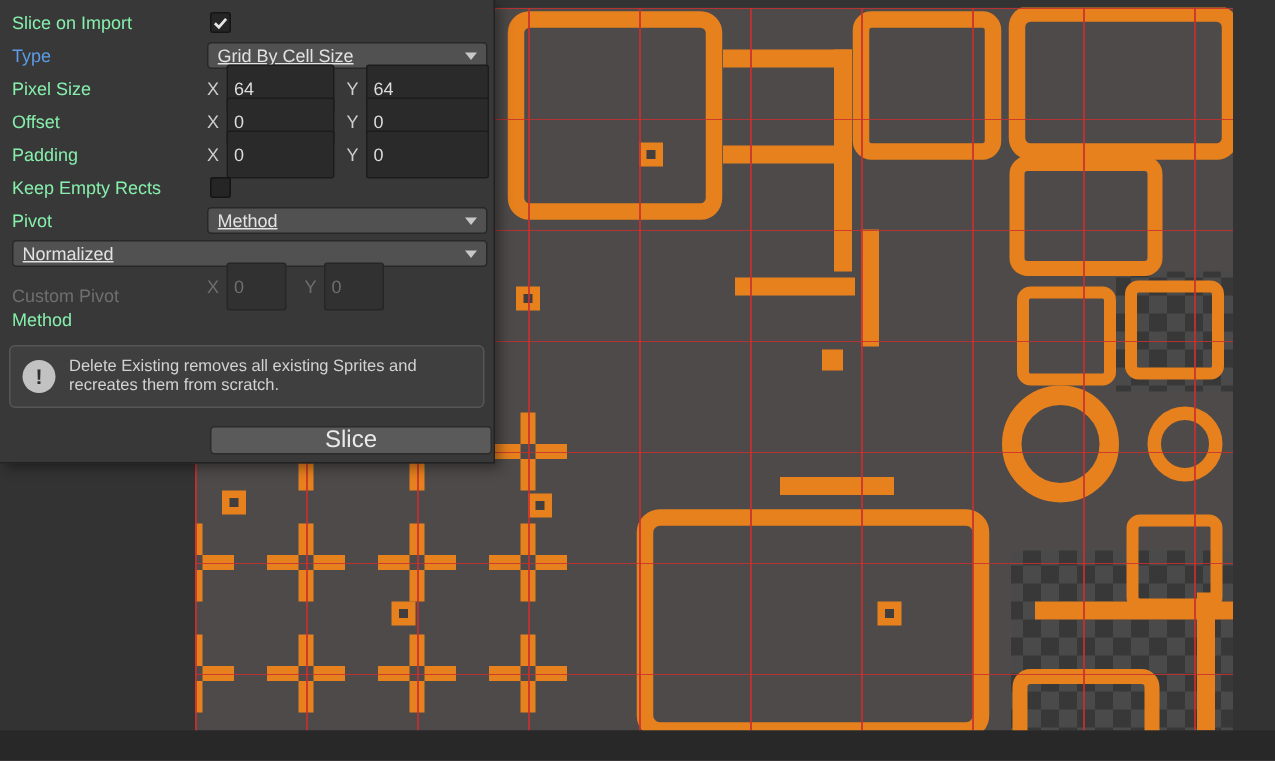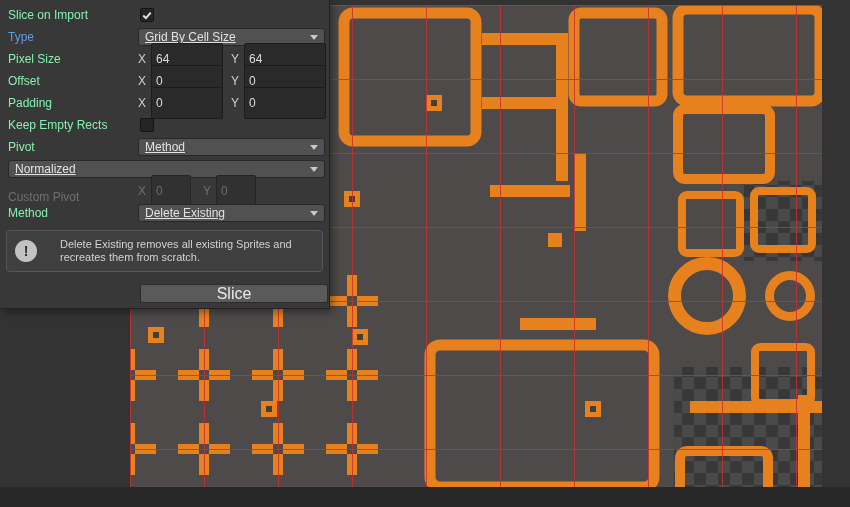--- a/index.html
+++ b/index.html
@@ -38,21 +38,21 @@
     color:#dcdcdc; font-size:12px; font-family:inherit; padding:0 4px; outline:none; }
   .f-big  { width:72px; margin-right:8px; }
   .f-big2 { width:82px; }
   .f-small { width:40px; margin-right:12px; }
   input.field:disabled { background:#313131; color:#6f6f6f; border-color:#262626; }
 
   .helpbox { margin:6px 6px 0 6px; height:42px; background:#3f3f3f; border:1px solid #565656;
     border-radius:4px; display:flex; align-items:center; padding:0 8px; }
   .help-icon { width:22px; height:22px; border-radius:50%; background:#c2c2c2; color:#2e2e2e;
     font-weight:bold; font-size:14px; display:flex; align-items:center; justify-content:center; flex:0 0 auto; }
-  .help-text { margin-left:23px; font-size:11px; color:#d2d2d2; line-height:13px; }
+  .help-text { margin-left:9px; font-size:11px; color:#d2d2d2; line-height:13px; }
 
   .slice-btn { display:block; margin:12px 0 0 140px; width:188px; height:19px; background:#5a5a5a;
     border:1px solid #2b2b2b; border-radius:3px; color:#eaeaea; font-size:16px; font-family:inherit;
     text-align:center; line-height:16px; cursor:pointer; }
 </style>
 </head>
 <body>
 
 <div id="sheet-wrap">
   <svg id="sheet-svg" width="692" height="482">
@@ -252,26 +252,20 @@
     <span class="ctrl">
       <span class="axis disabled">X</span>
       <input class="field f-small" disabled="" value="0" style="">
       <span class="axis disabled">Y</span>
       <input class="field f-small" disabled="" value="0" style="">
     </span>
   </div>
 
   <div class="row">
     <span class="label">Method</span>
-    <span class="ctrl">
-      <span class="dropdown">
-        <span class="dd-text">Delete Existing</span>
-        <span class="dd-arrow"></span>
-      </span>
-    </span>
   </div>
 
   <div class="helpbox">
     <div class="help-icon">!</div>
     <div class="help-text">
       <div>Delete Existing removes all existing Sprites and</div>
       <div>recreates them from scratch.</div>
     </div>
   </div>
 

